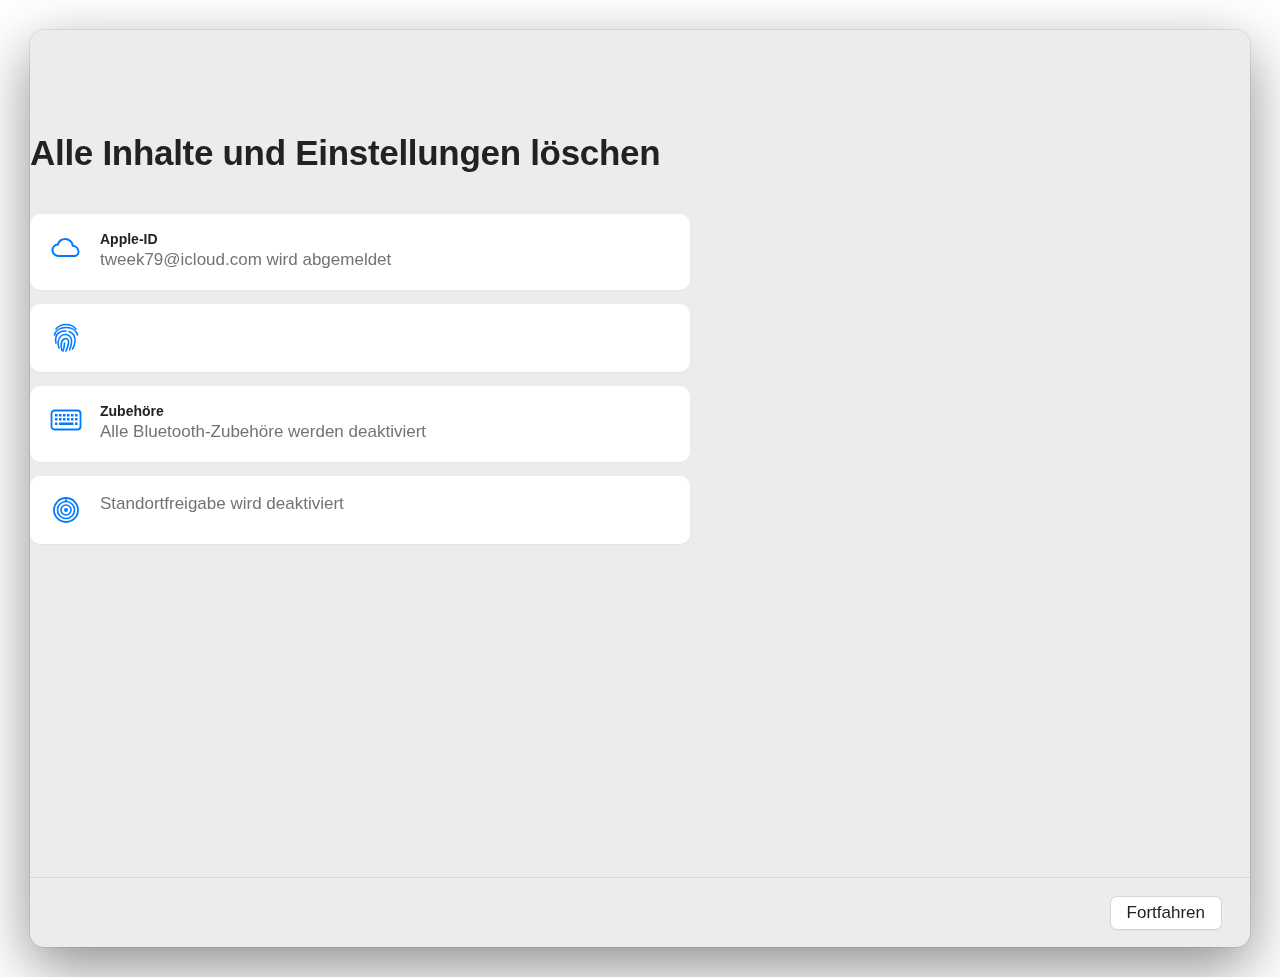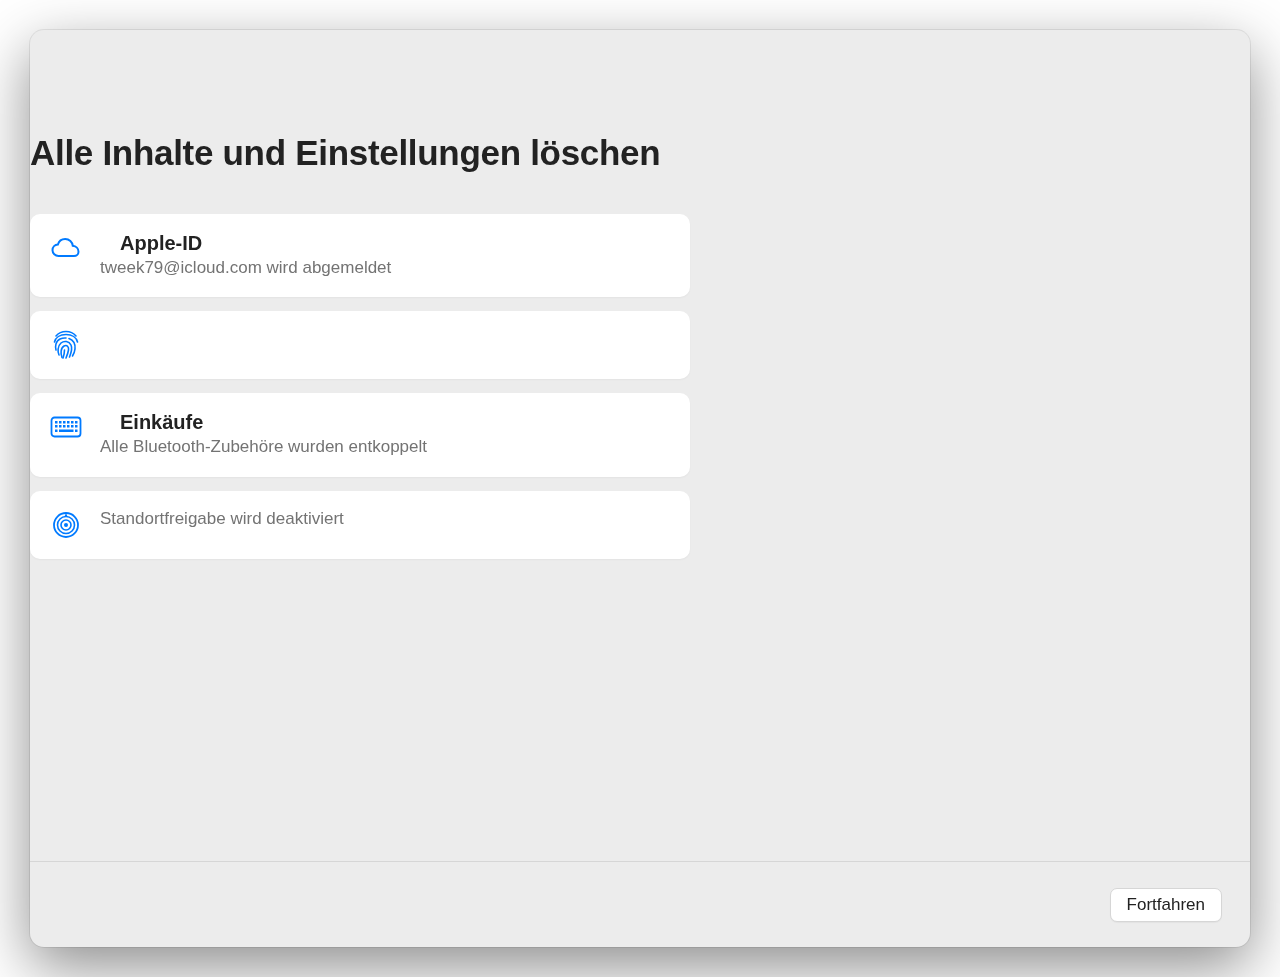--- a/index.html
+++ b/index.html
@@ -74,34 +74,33 @@
       flex-shrink: 0;
       display: flex;
       align-items: center;
       justify-content: center;
       margin-top: 2px;
     }
     .item-text {
       flex: 1;
     }
     .item-title {
-      font-size: 20px;
+      font-size: 14px;
       font-weight: 700;
       color: #222;
       line-height: 1.3;
-      margin-left: 20px;
     }
     .item-desc {
       font-size: 17px;
       color: #737373;
       line-height: 1.35;
       margin-top: 1px;
     }
     .footer {
-      height: 86px;
+      height: 70px;
       border-top: 1px solid #d6d6d6;
       display: flex;
       align-items: center;
       justify-content: flex-end;
       padding: 0 28px;
     }
     .continue-btn {
       background: #fff;
       border: 1px solid #d6d6d6;
       border-radius: 7px;
@@ -166,22 +165,22 @@
             <rect x="13" y="9" width="2.5" height="2.5" fill="#007aff"></rect>
             <rect x="17" y="9" width="2.5" height="2.5" fill="#007aff"></rect>
             <rect x="21" y="9" width="2.5" height="2.5" fill="#007aff"></rect>
             <rect x="25" y="9" width="2.5" height="2.5" fill="#007aff"></rect>
             <rect x="5" y="13.5" width="2.5" height="2.5" fill="#007aff"></rect>
             <rect x="9" y="13.5" width="14.5" height="2.5" fill="#007aff"></rect>
             <rect x="25" y="13.5" width="2.5" height="2.5" fill="#007aff"></rect>
           </svg>
         </div>
         <div class="item-text">
-          <div class="item-title">Einkäufe</div>
-          <div class="item-desc">Alle Bluetooth-Zubehöre wurden entkoppelt</div>
+          <div class="item-title">Zubehöre</div>
+          <div class="item-desc">Alle Bluetooth-Zubehöre werden deaktiviert</div>
         </div>
       </div>
 
       <div class="item">
         <div class="item-icon">
           <svg width="28" height="28" viewBox="0 0 28 28" fill="none">
             <circle cx="14" cy="14" r="12" stroke="#007aff" stroke-width="1.8" fill="none"></circle>
             <circle cx="14" cy="14" r="8.5" stroke="#007aff" stroke-width="1.6" fill="none"></circle>
             <circle cx="14" cy="14" r="5" stroke="#007aff" stroke-width="1.6" fill="none"></circle>
             <circle cx="14" cy="14" r="2" fill="#007aff"></circle>

